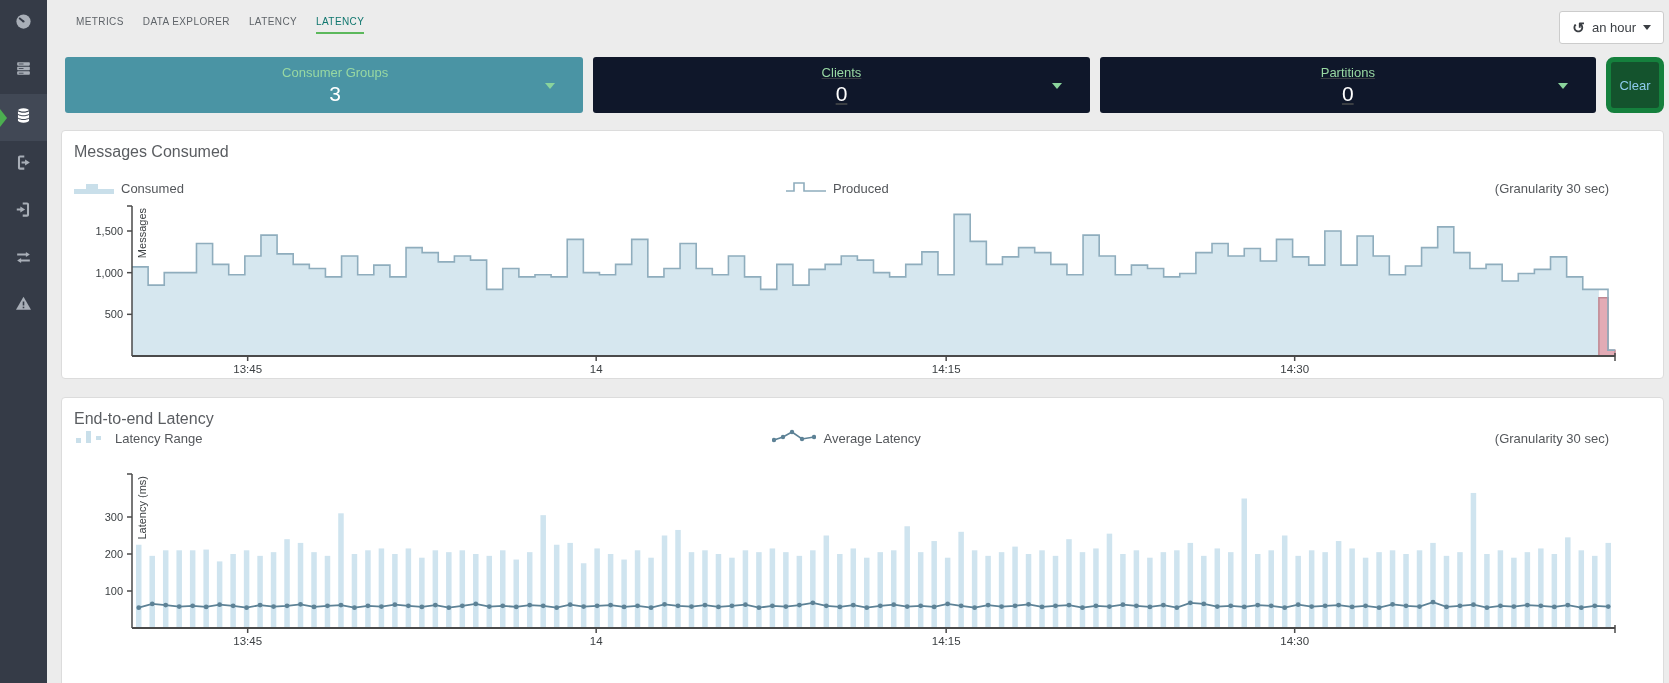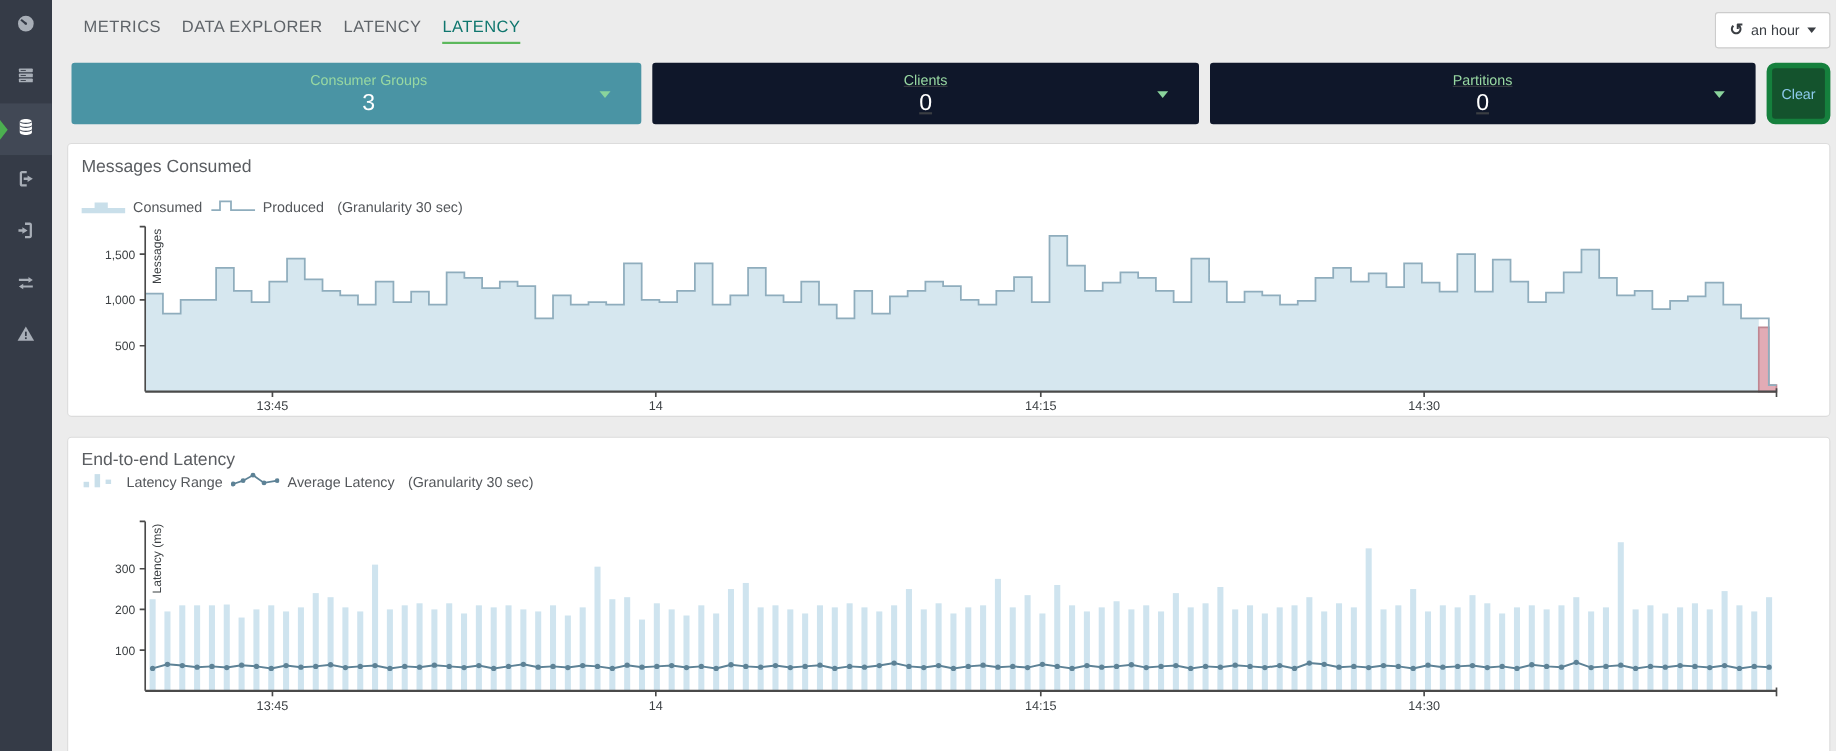--- a/index.html
+++ b/index.html
@@ -16,21 +16,21 @@
   .side-item.active .ic { fill:#ffffff; }
   .side-item.active .bg { fill:#414855; }
   .side-item.active::before { content:""; position:absolute; left:0; top:50%; transform:translateY(-50%);
       border-left:7px solid #4caf50; border-top:9px solid transparent; border-bottom:9px solid transparent; }
 
   
   .content { margin-left:47px; padding:0 5px 0 14px; }
 
   .topbar { display:flex; justify-content:space-between; align-items:flex-start; padding:11px 0 0 15px; }
   .tabs { display:flex; gap:19px; padding-top:5px; }
-  .tab { font-size:15px; letter-spacing:.4px; color:#5f6469; padding-bottom:5px; cursor:pointer; border-bottom:2px solid transparent; }
+  .tab { font-size:10px; letter-spacing:.4px; color:#5f6469; padding-bottom:5px; cursor:pointer; border-bottom:2px solid transparent; }
   .tab.active { color:#0f766e; border-bottom-color:#5cb85c; }
 
   .time-btn { display:flex; align-items:center; gap:7px; background:#ffffff; border:1px solid #cccccc;
       border-radius:3px; padding:8px 12px; font-size:13px; color:#3a3e43; cursor:pointer; }
   .hist { font-size:15px; font-weight:bold; line-height:12px; }
   .caret-dark { width:0; height:0; border-left:4px solid transparent; border-right:4px solid transparent; border-top:5px solid #3a3e43; }
 
   
   .filters { display:flex; gap:10px; margin-top:13px; padding:0 0 0 4px; }
   .card { flex:1; height:56px; border-radius:3px; display:flex; flex-direction:column; align-items:center;
@@ -42,21 +42,21 @@
   .card .caret-green { position:absolute; right:28px; top:50%; margin-top:-2px; width:0; height:0;
       border-left:5px solid transparent; border-right:5px solid transparent; border-top:6px solid #8ad49c; }
   .clear-btn { width:58px; height:56px; background:#14532d; border:5px solid #15803d; border-radius:8px;
       color:#8ecbed; font-size:13px; display:flex; align-items:center; justify-content:center; cursor:pointer; }
 
   
   .panel { background:#ffffff; border:1px solid #dcdcdc; border-radius:4px; padding:12px 20px 0 12px; overflow:hidden; }
   .panel-1 { margin-top:17px; height:249px; }
   .panel-2 { margin-top:18px; height:292px; }
   .panel-title { font-size:16px; font-weight:500; color:#5a5d61; height:18px; }
-  .legend-row { display:flex; justify-content:flex-start; align-items:center; gap:8px;
+  .legend-row { display:flex; justify-content:space-between; align-items:center; gap:8px;
       margin-right:34px; font-size:13px; color:#54575b; height:20px; }
   .p1 .legend-row { margin-top:17px; }
   .p2 .legend-row { }
   .legend-item { display:flex; align-items:center; gap:7px; cursor:pointer; }
   .legend-note { margin-left:4px; }
   .chart-svg { display:block; }
 </style>
 </head>
 <body>
 

